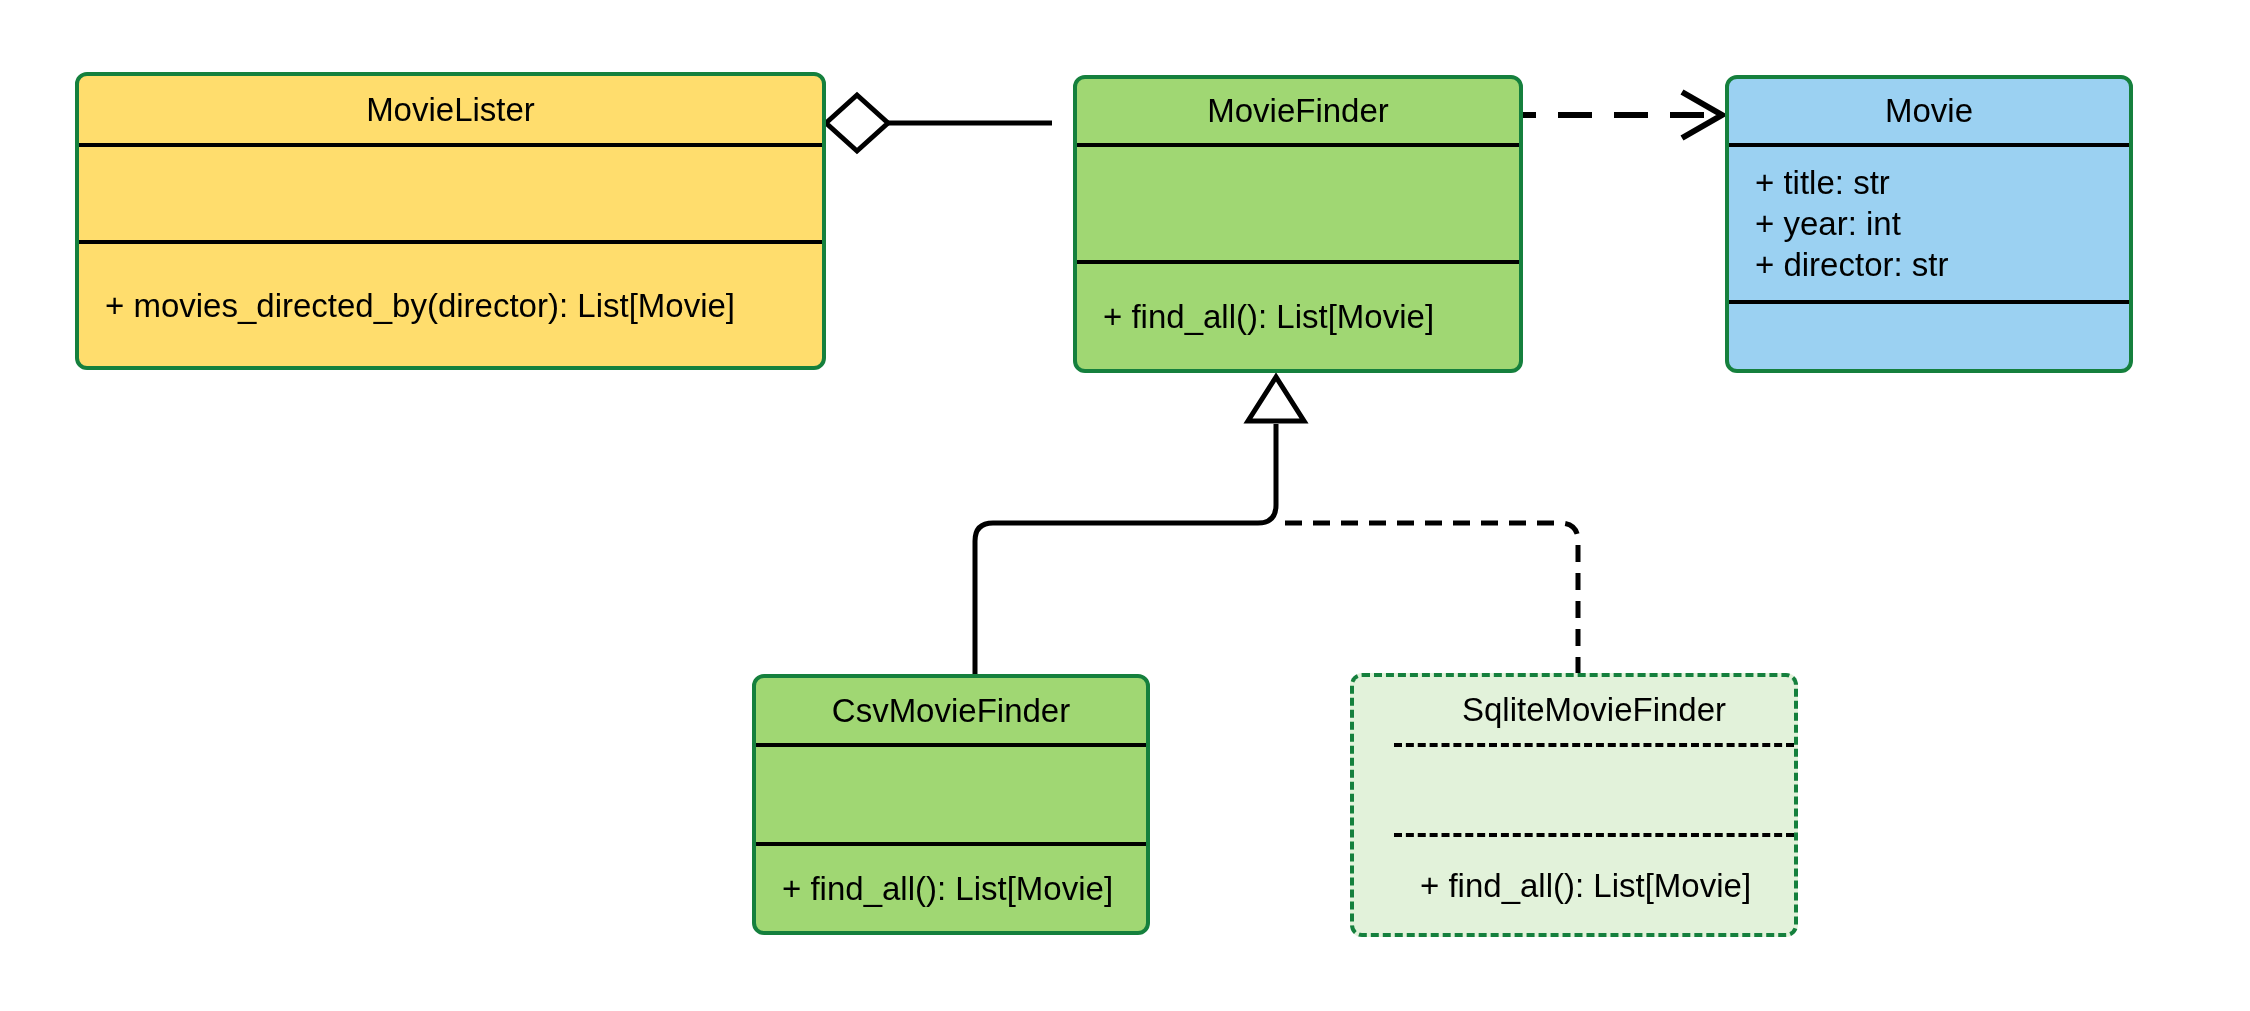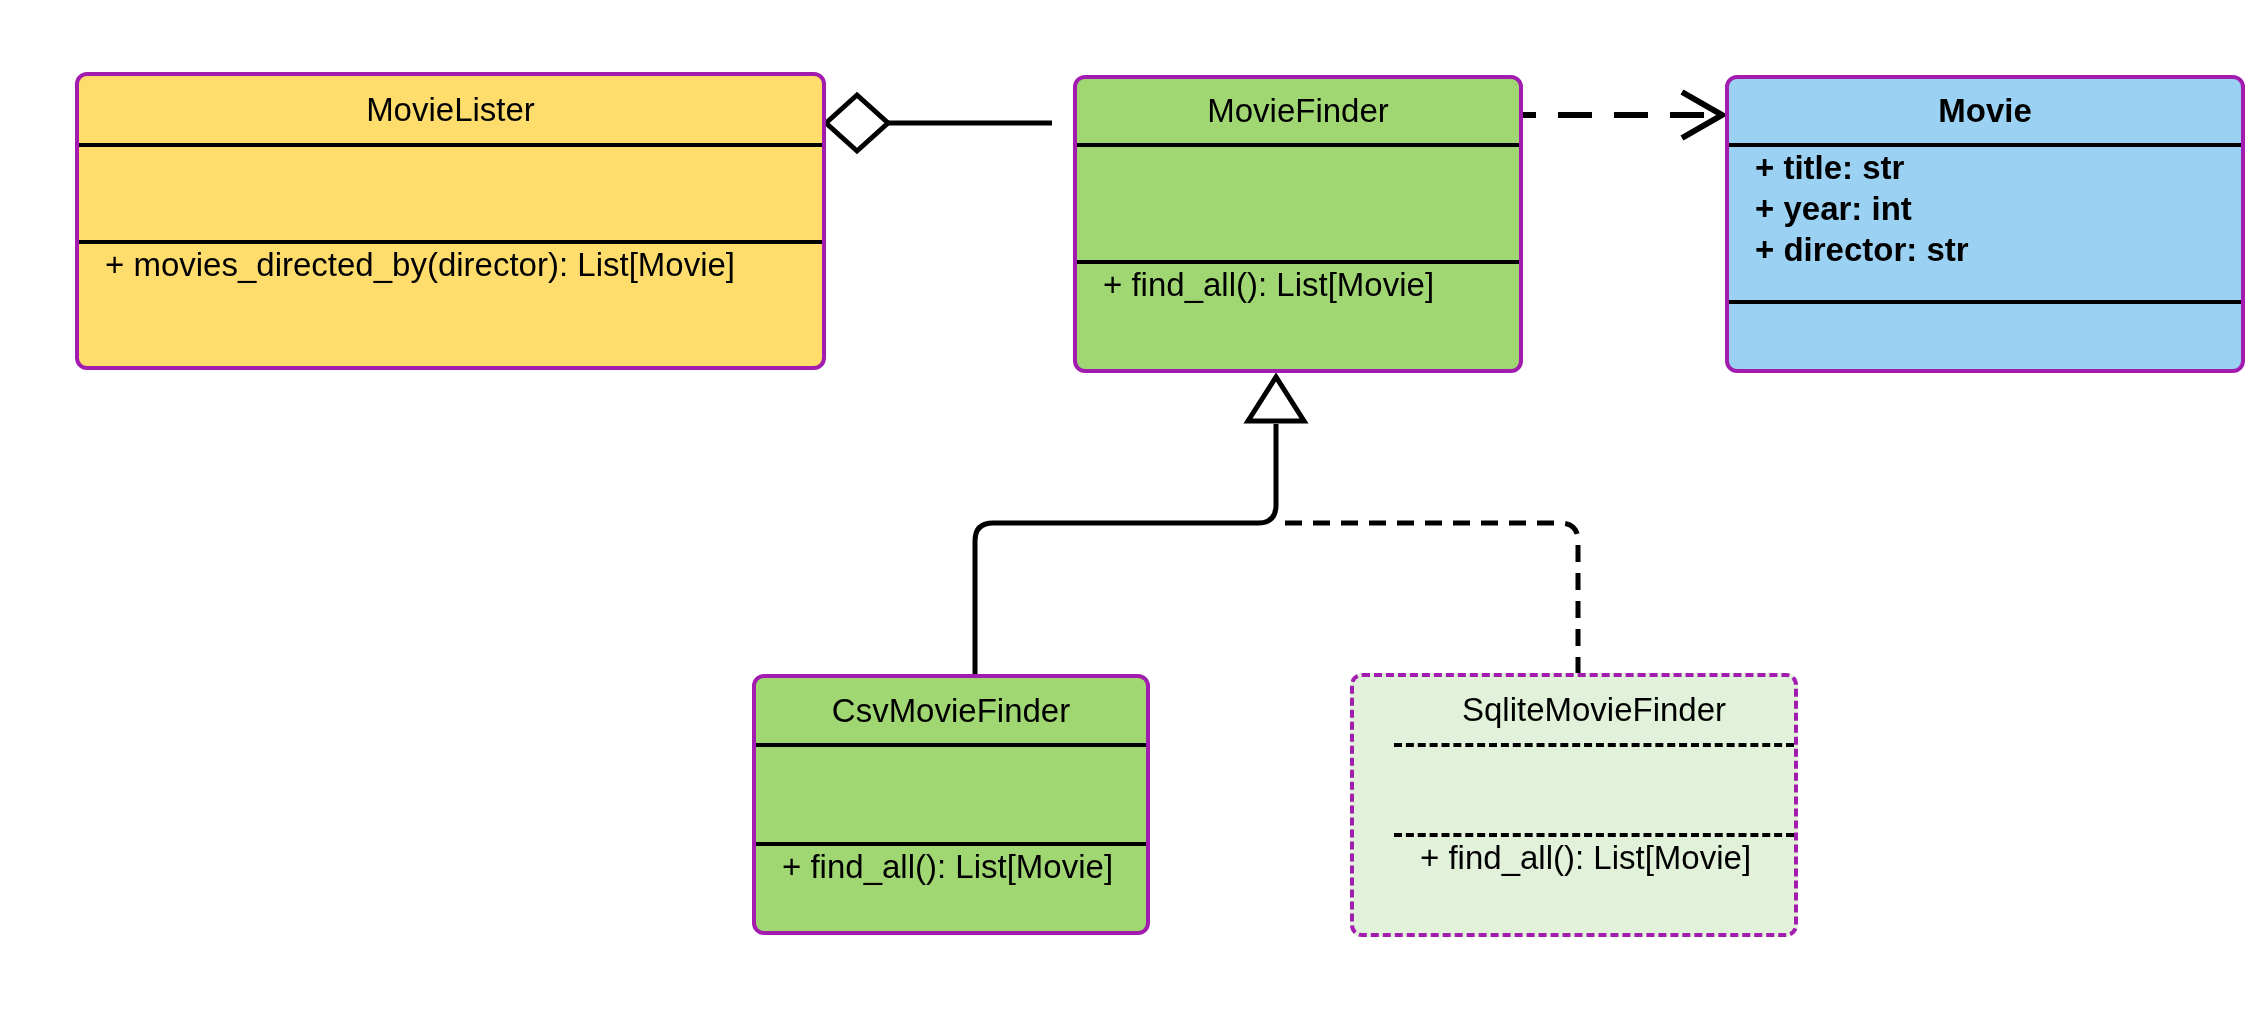--- a/index.html
+++ b/index.html
@@ -14,58 +14,59 @@
     position: absolute; inset: 0;
     width: 2250px; height: 1011px;
   }
   svg.connectors {
     position: absolute; left: 0; top: 0;
     width: 2250px; height: 1011px;
     pointer-events: none;
   }
   .uml-class {
     position: absolute;
-    border: 4px solid #a21caf;
+    border: 4px solid #15803d;
     border-radius: 12px;
     display: flex;
     flex-direction: column;
     overflow: hidden;
     font-size: 33px;
   }
   .uml-class.dashed { border-style: dashed; }
   .compartment {
     display: flex;
     align-items: center;
   }
   .compartment.title {
     justify-content: center;
     flex: 0 0 auto;
   }
   .compartment.attrs, .compartment.methods {
     border-top: 4px solid #000;
     flex-direction: column;
     align-items: flex-start;
+    justify-content: center;
     padding-left: 26px;
     padding-right: 10px;
   }
   .uml-class.dashed .compartment.attrs,
   .uml-class.dashed .compartment.methods { border-top-style: dashed; }
   .compartment.methods { flex: 1 1 auto; }
   .member { line-height: 41px; white-space: nowrap; }
 
   
   #box-movielister  { left: 75px;   top: 72px;  width: 751px; height: 298px; }
   #box-movielister .title  { height: 67px; }
   #box-movielister .attrs  { height: 97px; }
 
   #box-moviefinder  { left: 1052px; top: 75px;  width: 450px; height: 298px; margin-left: 21px; }
   #box-moviefinder .title  { height: 64px; }
   #box-moviefinder .attrs  { height: 117px; }
 
-  #box-movie        { left: 1725px; top: 75px;  width: 520px; height: 298px; font-weight: bold; }
+  #box-movie        { left: 1725px; top: 75px;  width: 408px; height: 298px; }
   #box-movie .title        { height: 64px; }
   #box-movie .attrs        { height: 157px; }
 
   #box-csvmoviefinder    { left: 752px;  top: 674px; width: 398px; height: 261px; }
   #box-csvmoviefinder .title { height: 65px; }
   #box-csvmoviefinder .attrs { height: 99px; }
 
   #box-sqlitemoviefinder { left: 1350px; top: 673px; width: 448px; height: 264px; padding-left: 40px; }
   #box-sqlitemoviefinder .title { height: 66px; }
   #box-sqlitemoviefinder .attrs { height: 90px; }

